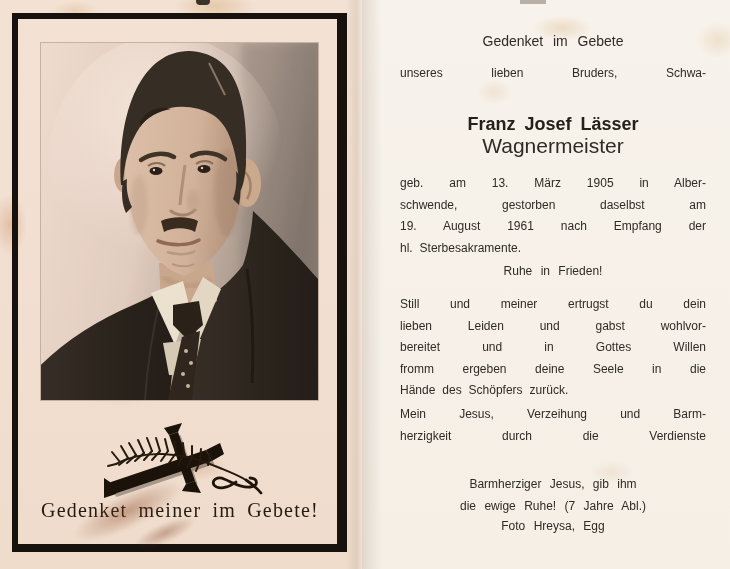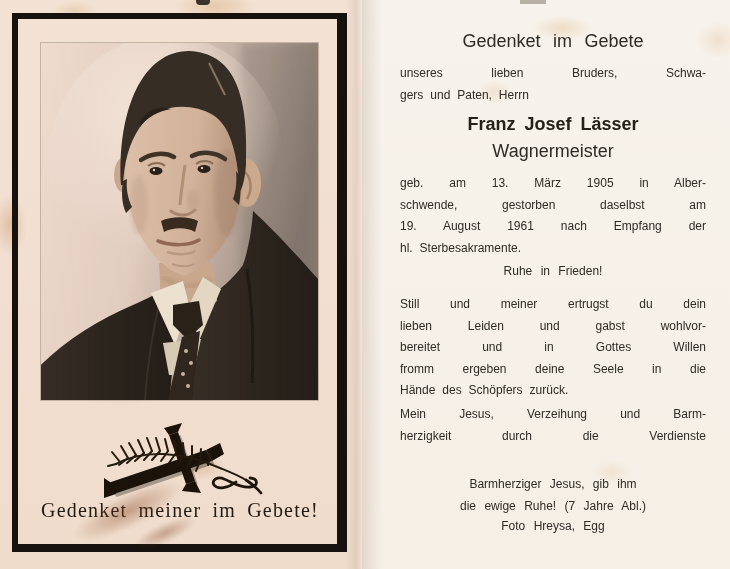--- a/index.html
+++ b/index.html
@@ -62,24 +62,24 @@
       radial-gradient(ellipse 30px 16px at 250px 472px,rgba(205,160,95,.15), transparent 70%),
       linear-gradient(90deg, rgba(120,95,70,.16) 0px, rgba(120,95,70,0) 20px),
       linear-gradient(180deg,#f7f2eb 0%,#f5efe6 100%);
   }
   .speck-b{position:absolute;left:158px;top:0;width:26px;height:4px;background:rgba(120,110,100,.5);}
   .txt{position:absolute;left:38px;width:306px;line-height:21.5px;font-size:12px;
        word-spacing:.30em;color:#2f2b25;}
   .jline{text-align:justify;text-align-last:justify;}
   .lline{text-align:left;}
   .cline{text-align:center;word-spacing:.42em;}
-  .heading{top:31px;font-size:18px;}
+  .heading{top:31px;font-size:14px;}
   .intro{top:63px;}
   .name{top:108px;font-size:18px;font-weight:bold;line-height:32px;word-spacing:.22em;color:#262118;}
-  .occupation{top:141px;font-size:18px;}
+  .occupation{top:135px;font-size:21px;}
   .dates{top:173px;}
   .peace{top:261px;}
   .eulogy{top:294px;}
   .prayer{top:404px;}
   .mercy{top:474px;}
   .credit{top:516px;}
 </style>
 </head>
 <body>
 
@@ -213,21 +213,20 @@
     <div class="fold"></div>
   </div>
 
   <div class="right-panel">
     <div class="speck-b"></div>
 
     <div class="txt heading cline">Gedenket im Gebete</div>
 
     <div class="txt intro">
       <div class="jline">unseres lieben Bruders, Schwa-</div>
-      <div class="lline">gers und Paten, Herrn</div>
     </div>
 
     <div class="txt name cline">Franz Josef Lässer</div>
 
     <div class="txt occupation cline">Wagnermeister</div>
 
     <div class="txt dates">
       <div class="jline">geb. am 13. März 1905 in Alber-</div>
       <div class="jline">schwende, gestorben daselbst am</div>
       <div class="jline">19. August 1961 nach Empfang der</div>

